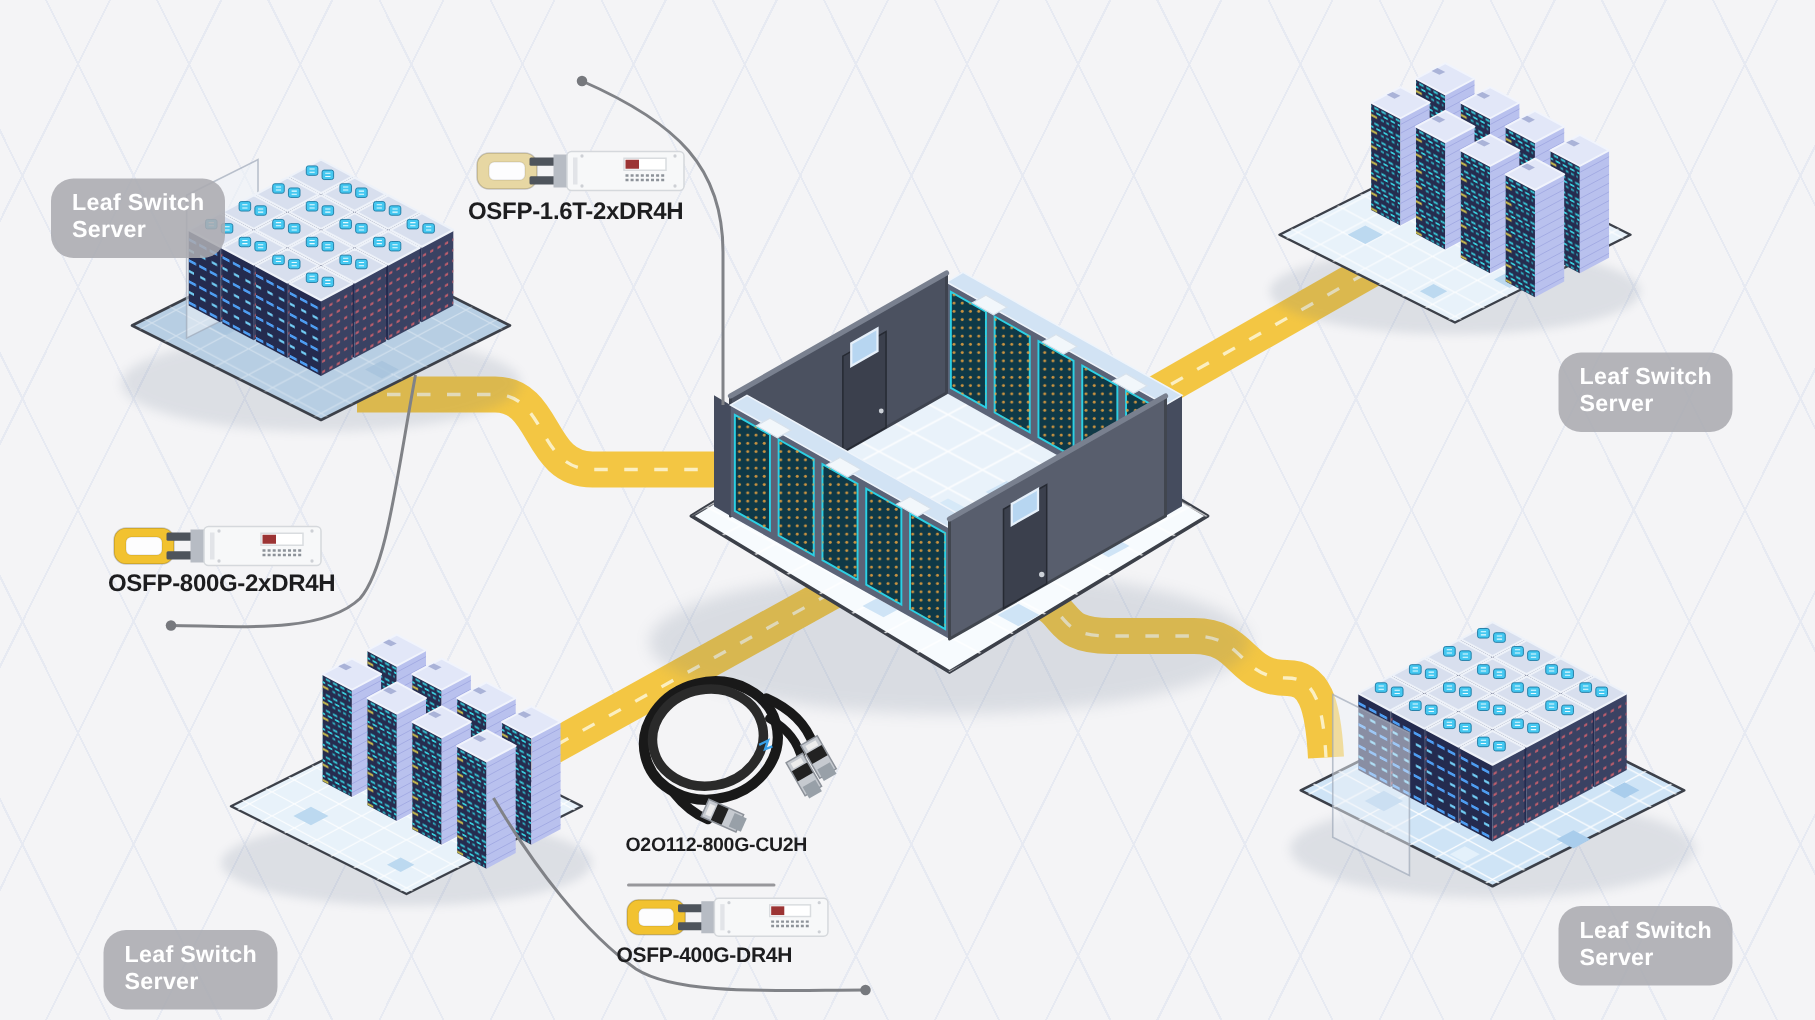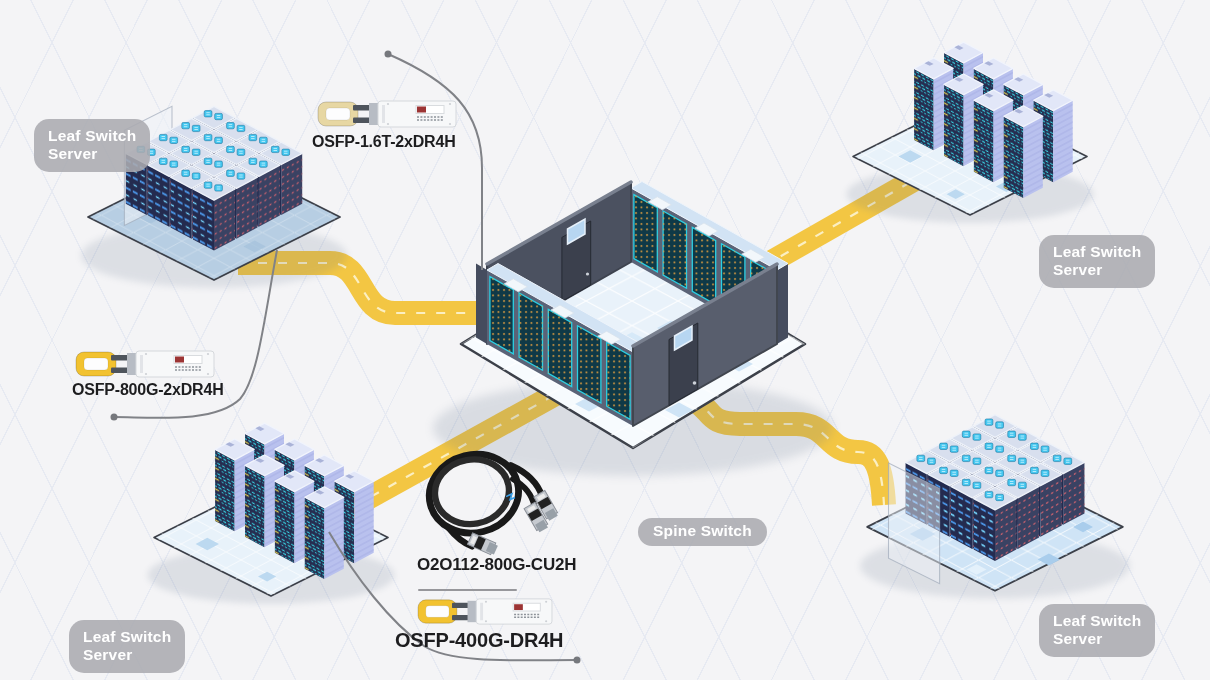--- a/index.html
+++ b/index.html
@@ -276,41 +276,38 @@
     <g transform="translate(56,101) rotate(24)">
         <use href="#dacPlug"></use>
       </g>
     <g transform="translate(127,55) rotate(60)">
         <use href="#dacPlug"></use>
       </g>
     <g transform="translate(117,67) rotate(60)">
         <use href="#dacPlug"></use>
       </g>
   </svg>
-  <div class="plabel" style="left:417px;top:556px;font-size:17px">O2O112-800G-CU2H</div>
+  <div class="plabel" style="left:417px;top:556px;font-size:13px">O2O112-800G-CU2H</div>
   <div class="divider" style="left:418px;top:589px;width:99px"></div>
 
   <svg class="abs" style="left:414px;top:595px;--tab:#f2c230" width="142" height="33" viewBox="0 0 140 34">
       <use href="#xcvr"></use>
     </svg>
-  <div class="plabel" style="left:395px;top:629px;font-size:20px">OSFP-400G-DR4H</div>
+  <div class="plabel" style="left:411px;top:629px;font-size:14px">OSFP-400G-DR4H</div>
 
   <div class="badge" style="left:34px;top:87px">
     <div>Leaf Switch</div>
     <div>Server</div>
   </div>
   <div class="badge" style="left:1039px;top:203px">
     <div>Leaf Switch</div>
     <div>Server</div>
   </div>
   <div class="badge" style="left:69px;top:588px">
     <div>Leaf Switch</div>
     <div>Server</div>
   </div>
   <div class="badge" style="left:1039px;top:572px">
     <div>Leaf Switch</div>
     <div>Server</div>
   </div>
-  <div class="badge one-line" style="left:638px;top:486px">
-    <div>Spine Switch</div>
-  </div>
 
 </div>
 
 </body></html>

